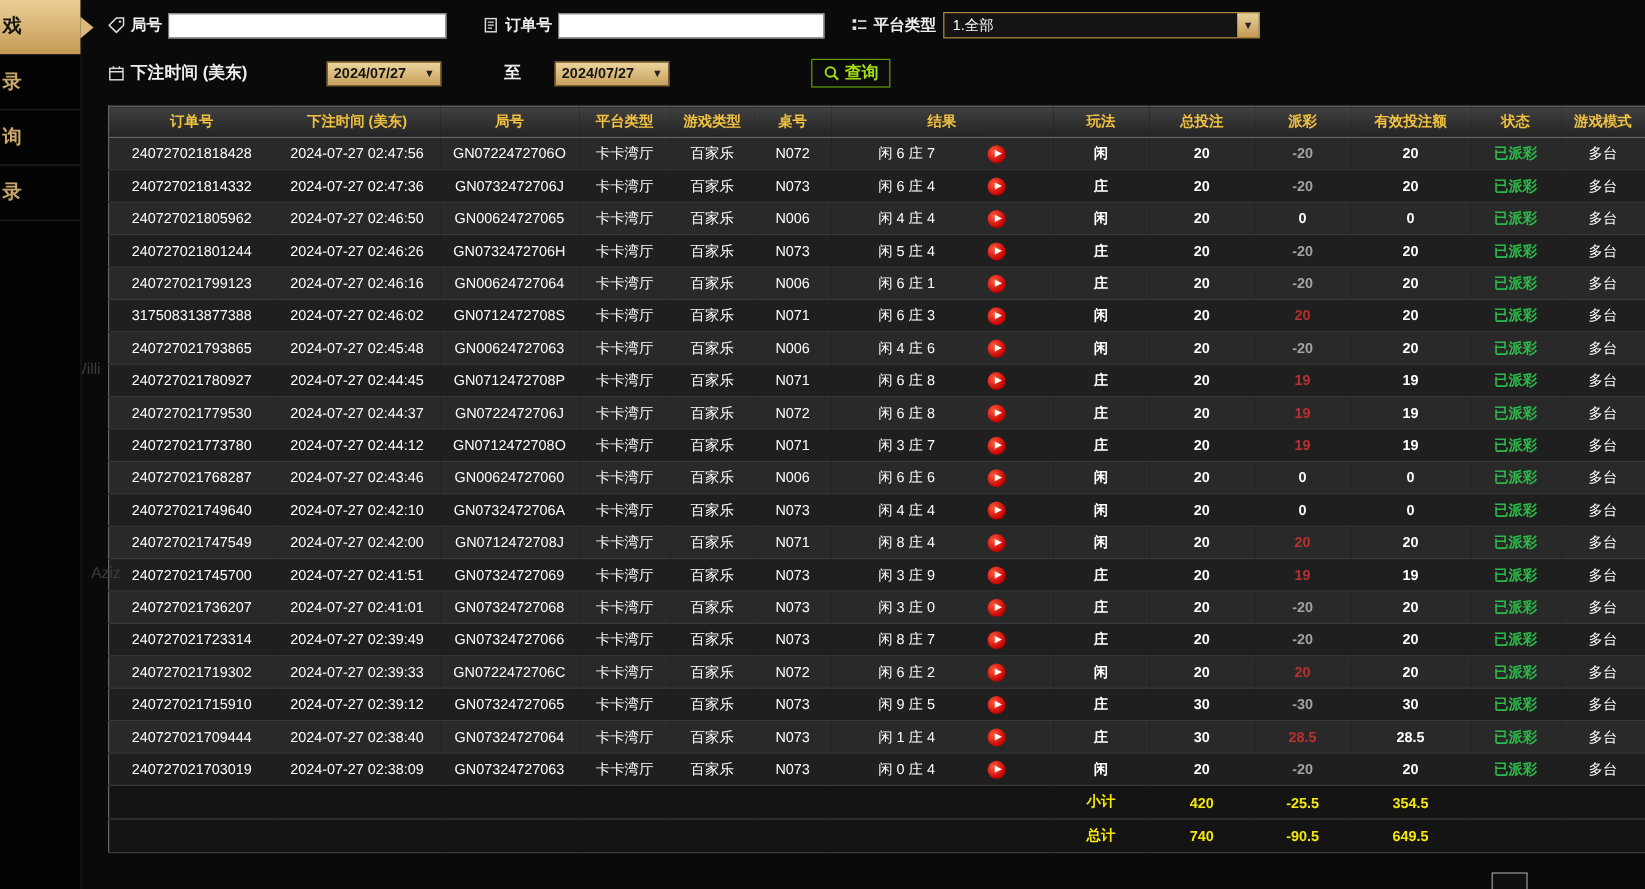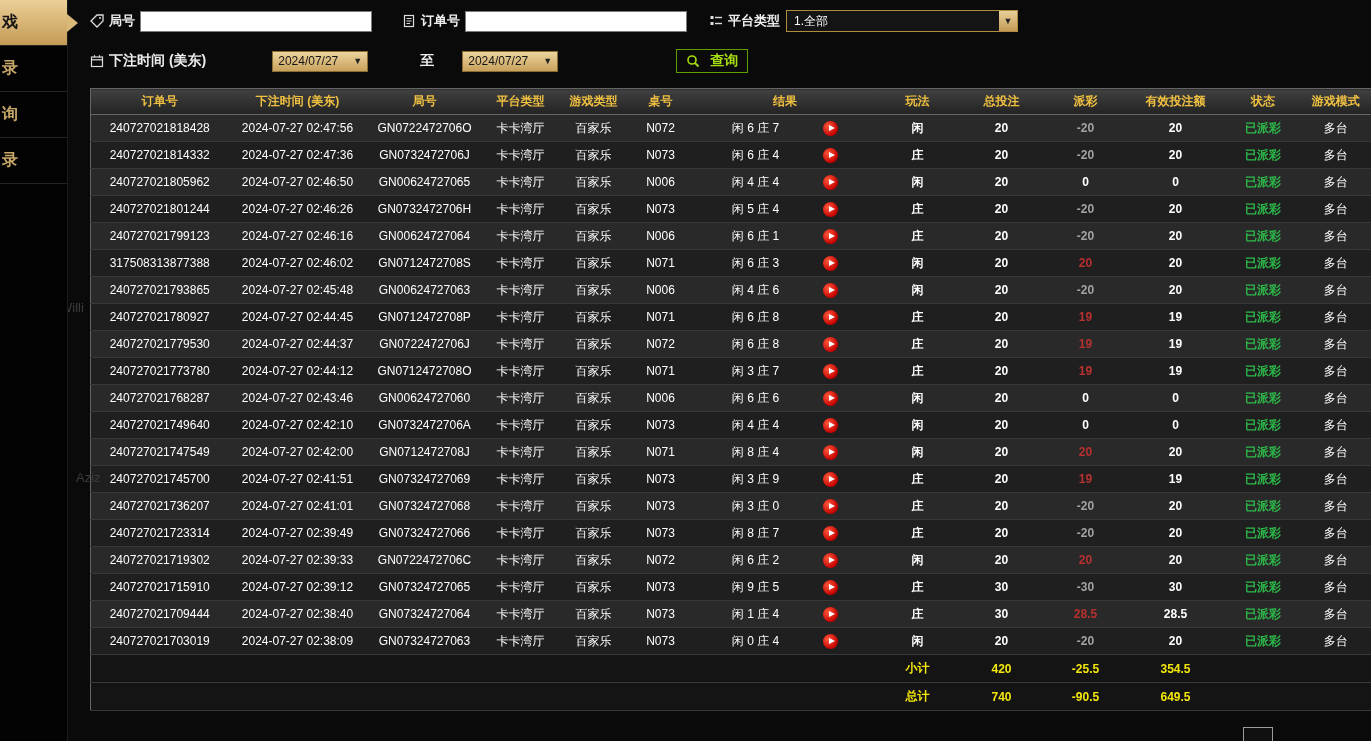--- a/index.html
+++ b/index.html
@@ -17,30 +17,30 @@
   
   .main{position:absolute;left:68px;top:0;width:1303px;height:741px;background:#0a0a0a}
 
   
   .filters{position:absolute;left:22px;top:6px;width:1270px;height:78px}
   .filter-row{display:flex;align-items:center;height:30px}
   .f-label{display:flex;align-items:center;gap:5px;font-size:13px;font-weight:700;color:#eee;white-space:nowrap}
   .ficon{width:14px;height:14px;display:inline-block;flex:none}
   .ficon svg{display:block}
   input.text{width:232px;height:21px;background:#fff;border:1px solid #7b7b7b;margin-left:5px;font-size:12px;padding:0 4px;color:#000;outline:none}
-  .platform-select{margin-left:6px;width:232px;height:22px;background:#141414;border:1px solid #b08c3e;display:flex;align-items:center;
+  .platform-select{margin-left:6px;width:264px;height:22px;background:#141414;border:1px solid #b08c3e;display:flex;align-items:center;
                    justify-content:space-between;font-size:12px;color:#fff;padding-left:7px;cursor:pointer}
   .platform-select .dd-arrow{width:18px;height:20px;background:linear-gradient(#e8d09b,#c49a55);color:#222;font-size:9px;
                    display:flex;align-items:center;justify-content:center}
   .date-select{width:96px;height:21px;background:linear-gradient(#ecd49e,#c8a15c);border:1px solid #8a6d35;color:#151515;
-               font-size:12px;font-weight:400;display:flex;align-items:center;justify-content:space-between;padding:0 5px;cursor:pointer}
+               font-size:12px;font-weight:700;display:flex;align-items:center;justify-content:space-between;padding:0 5px;cursor:pointer}
   .date-select .dd-arrow{font-size:9px;color:#222}
   .to-label{font-size:14px;font-weight:700;color:#eee}
   .query-btn{height:24px;padding:0 9px;background:#0b0b0b;border:1px solid #5f9e00;color:#a6de12;font-size:14px;font-weight:700;
-             display:flex;align-items:center;gap:10px;cursor:pointer}
+             display:flex;align-items:center;gap:4px;cursor:pointer}
 
   
   table.grid{position:absolute;left:22px;top:88px;width:1281px;border-collapse:collapse;table-layout:fixed;
              font-size:12px;border:1px solid #666;background:#1d1d1d}
   .grid th{height:26px;background:linear-gradient(#404040,#232323);color:#f0c040;font-weight:700;
            border-bottom:1px solid #666;text-align:center;white-space:nowrap;overflow:hidden}
   .grid td{height:27px;text-align:center;border-bottom:1px solid #393939;color:#fff;white-space:nowrap;overflow:hidden}
   .grid tbody tr.odd{background:#292929}
   .grid tbody tr.even{background:#1f1f1f}
   .grid td.bold{font-weight:700}

